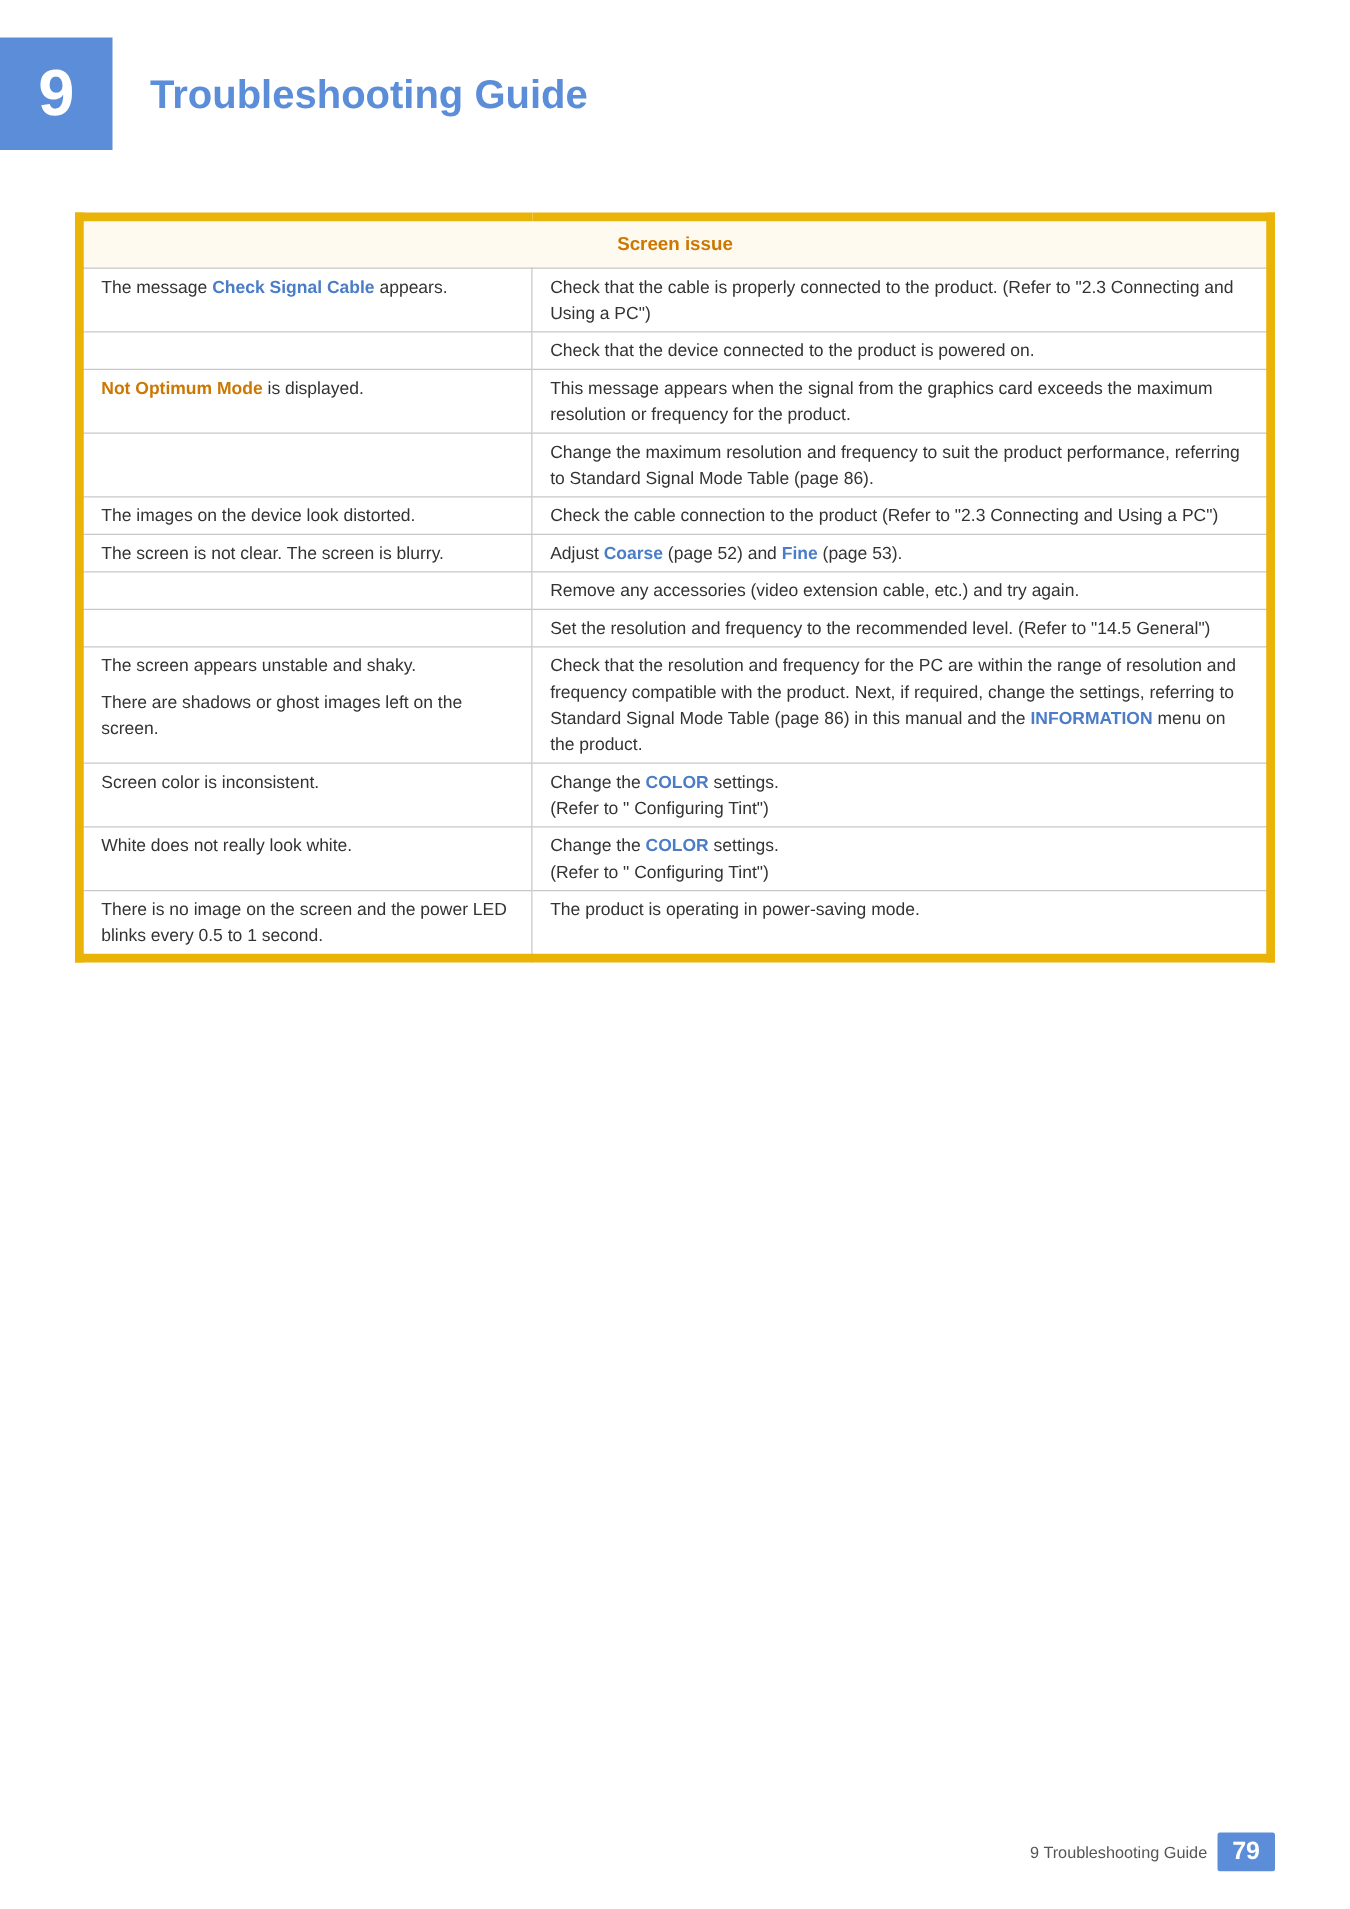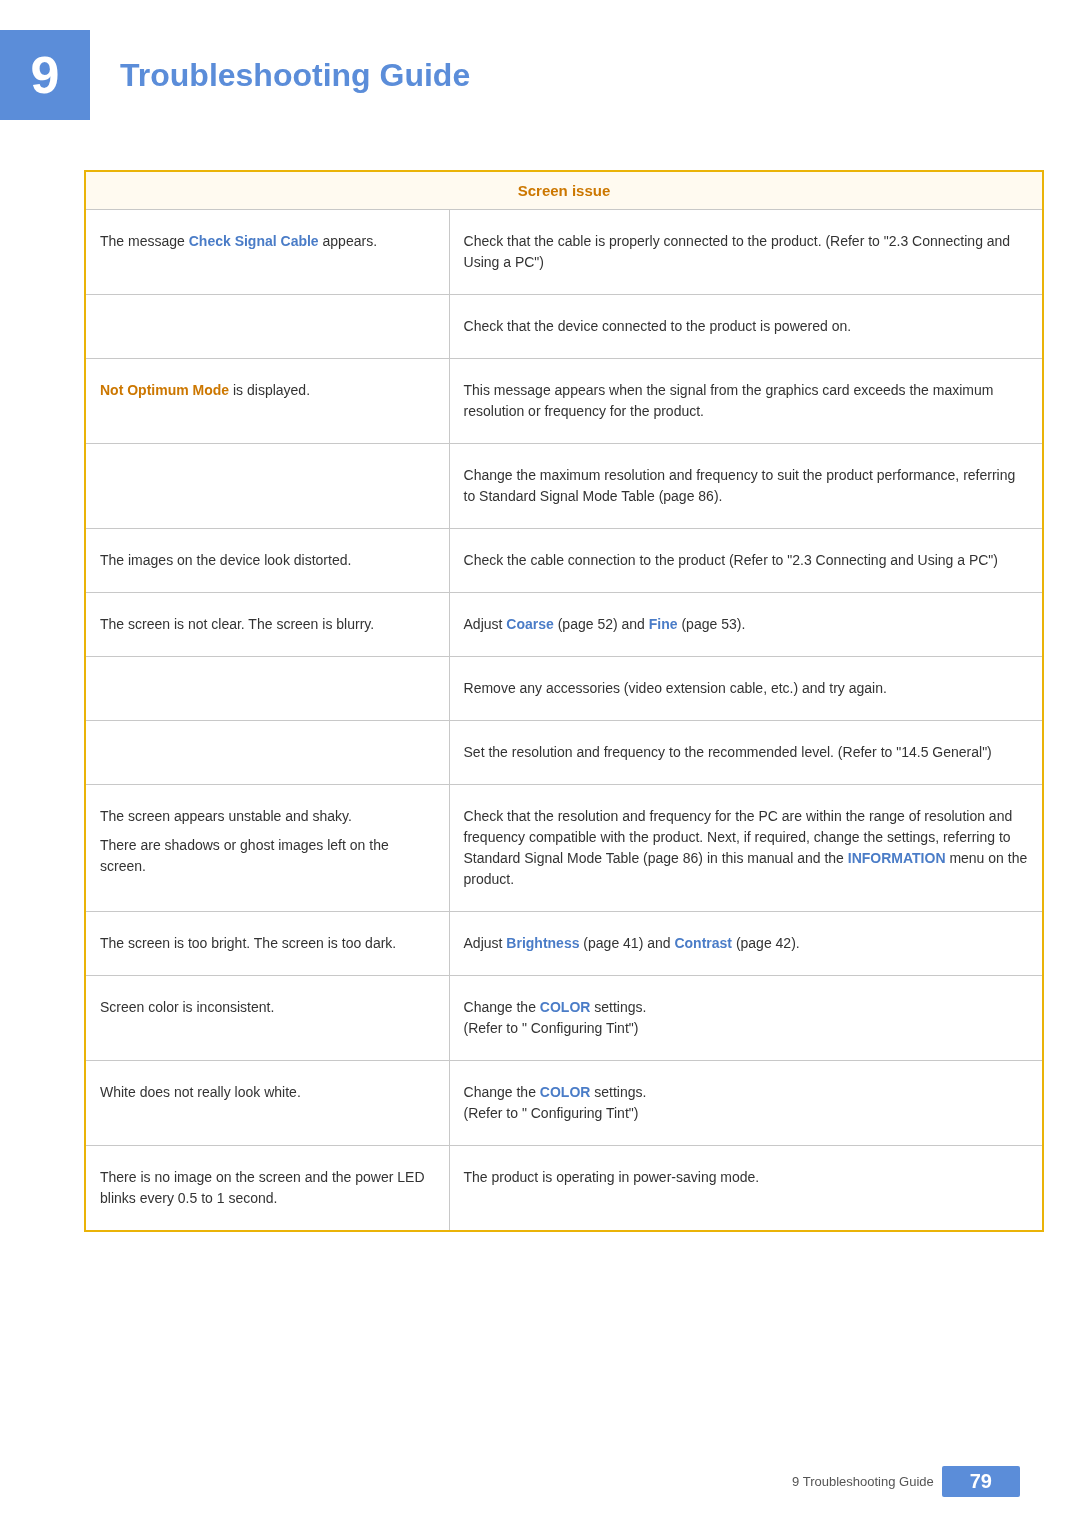--- a/index.html
+++ b/index.html
@@ -67,37 +67,36 @@
 
     
     .content {
       padding: 0 60px;
     }
 
     
     .guide-table {
       width: 100%;
       border-collapse: collapse;
-      border: 2px solid #eab308;
-      margin-left: 24px;
+      border: 7px solid #eab308;
     }
 
     .guide-table th {
       background: #fffaf0;
       color: #cc7700;
       font-weight: bold;
       font-size: 15px;
       text-align: center;
       padding: 10px;
       border: 1px solid #c8c8c8;
     }
 
     .guide-table td {
       border: 1px solid #c8c8c8;
-      padding: 21px 14px;
+      padding: 4px 14px;
       vertical-align: top;
       line-height: 1.5;
     }
 
     .guide-table td:first-child {
       width: 38%;
     }
 
     .guide-table td:last-child {
       width: 62%;
@@ -117,21 +116,21 @@
       color: #555;
       font-size: 13px;
       text-align: center;
     }
 
     .footer-badge {
       background: #5b8dd9;
       color: white;
       font-size: 20px;
       font-weight: bold;
-      padding: 4px 28px;
+      padding: 4px 12px;
       border-radius: 2px;
     }
   </style>
 </head>
 <body>
 
 <div class="header">
   <div class="chapter-badge">
     <span class="chapter-number">9</span>
   </div>
@@ -206,26 +205,20 @@
       <tr>
         <td rowspan="1" style="vertical-align:top;">
           <div>The screen appears unstable and shaky.</div>
           <div style="margin-top:8px;">There are shadows or ghost images left on the screen.</div>
         </td>
         <td>
           <div>Check that the resolution and frequency for the PC are within the range of resolution and frequency compatible with the product. Next, if required, change the settings, referring to Standard Signal Mode Table (page 86) in this manual and the <strong class="bold-blue">INFORMATION</strong> menu on the product.</div>
         </td>
       </tr>
 
-      <tr>
-        <td>The screen is too bright. The screen is too dark.</td>
-        <td>
-          <div>Adjust <strong class="bold-blue">Brightness</strong> (page 41) and <strong class="bold-blue">Contrast</strong> (page 42).</div>
-        </td>
-      </tr>
 
       <tr>
         <td>Screen color is inconsistent.</td>
         <td>
           <div>Change the <strong class="bold-blue">COLOR</strong> settings.</div>
           <div>(Refer to " Configuring Tint")</div>
         </td>
       </tr>
 
 

